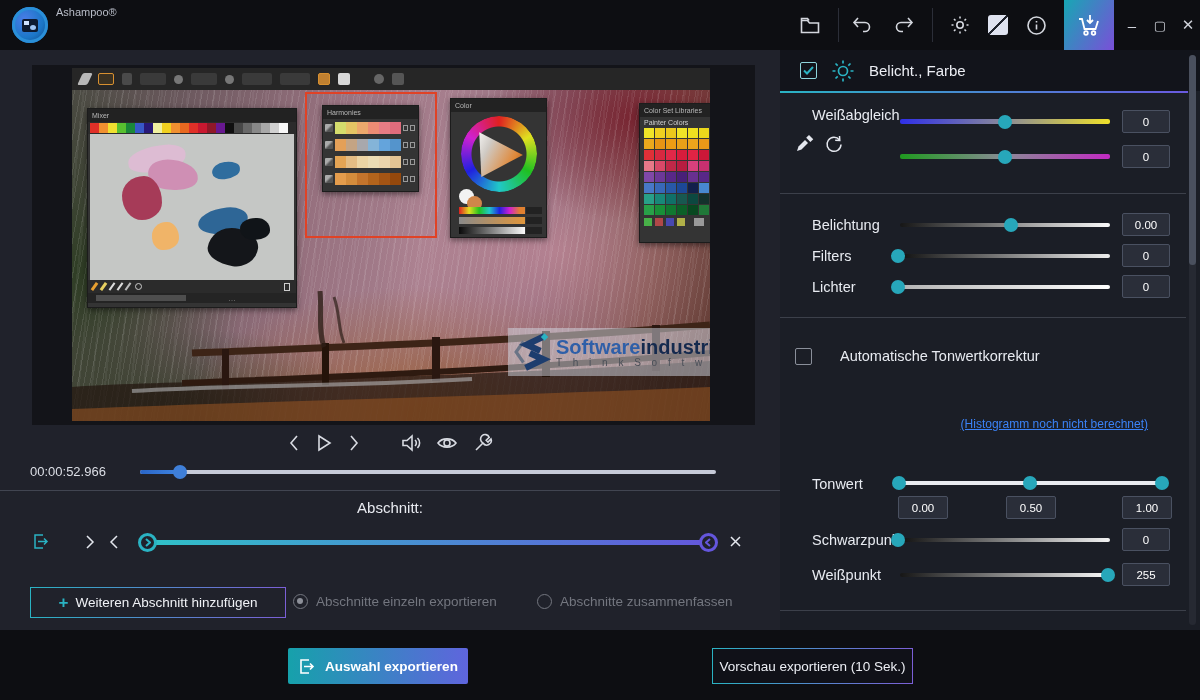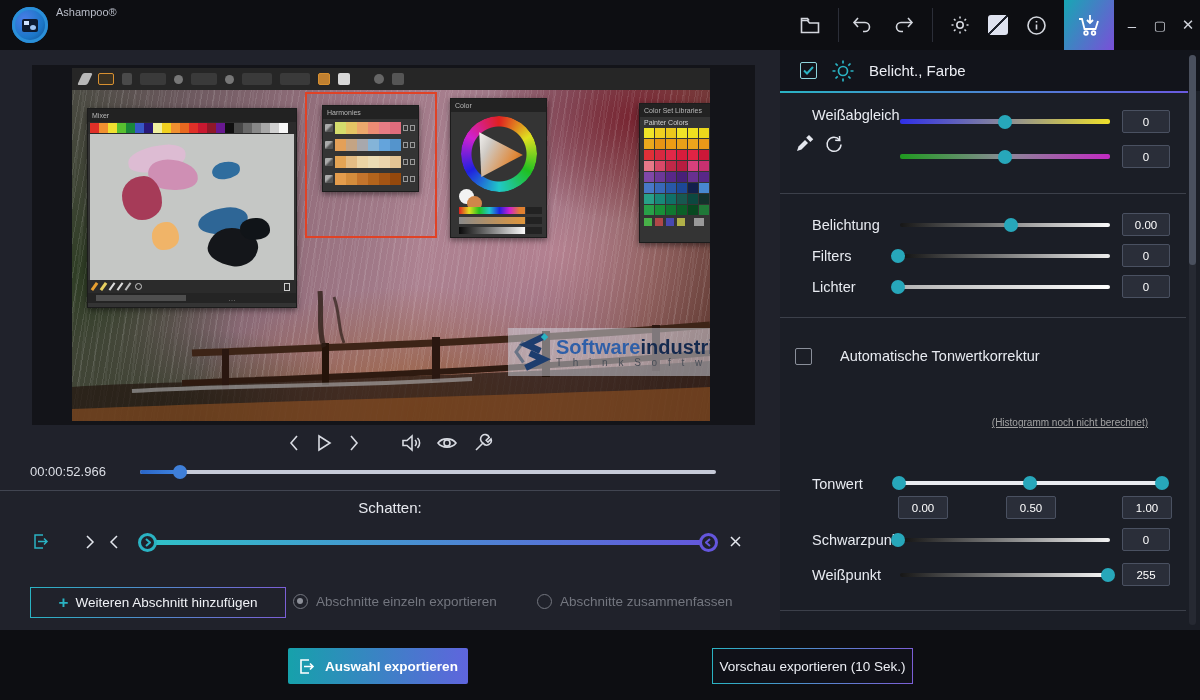--- a/index.html
+++ b/index.html
@@ -134,21 +134,21 @@
   .chk { width:17px; height:17px; border:1.5px solid #8ed4dc; border-radius:2px; display:flex; align-items:center; justify-content:center; cursor:pointer; }
   #panel-title { font-size:15px; color:#eceef4; }
   .plabel { position:absolute; left:32px; font-size:14.5px; color:#e8ebf1; }
   .ptrack { position:absolute; height:4px; border-radius:2px; cursor:pointer; }
   .ptrack.tall { height:5px; }
   .phandle { position:absolute; top:50%; transform:translate(-50%,-50%); width:14px; height:14px; border-radius:50%;
     background:#27a7ba; cursor:pointer; }
   .vbox { position:absolute; width:48px; height:23px; background:#2a2e39; border:1px solid #4a5161; border-radius:2px;
     color:#fff; font-size:11.5px; text-align:center; font-family:inherit; }
   .psep { position:absolute; left:0; width:406px; height:1px; background:rgba(130,136,152,.32); }
-  #hist-link { position:absolute; right:52px; top:367px; font-size:10px; color:#a3a3a3; text-decoration:underline; cursor:pointer; }
+  #hist-link { position:absolute; right:52px; top:367px; font-size:12px; color:#3b82f6; text-decoration:underline; cursor:pointer; }
   #panel-scroll { position:absolute; left:409px; top:5px; width:7px; height:570px; background:#262932; border-radius:4px; }
   #panel-thumb { position:absolute; left:0; top:0; width:7px; height:210px; background:#4a505e; border-radius:4px; cursor:grab; }
   .tool-ic { position:absolute; cursor:pointer; }
   .tool-ic svg { stroke:#e4e7ee; fill:none; stroke-width:1.5; }
 </style>
 </head>
 <body>
 
 <div id="app">
 
@@ -486,21 +486,21 @@
 
   <div id="seek-row">
     <div id="timestamp">00:00:52.966</div>
     <div id="seek-track">
       <div id="seek-fill" style="width: 7%;"></div>
       <div id="seek-handle" style="left: calc(7% - 7px);"></div>
     </div>
   </div>
 
   <div id="section-area">
-    <div id="section-title">Schatten:</div>
+    <div id="section-title">Abschnitt:</div>
   </div>
   <div id="sec-export-icon" class="tool-ic">
     <svg width="17" height="17" viewBox="0 0 17 17" style="stroke:#2ab3c3">
         <path d="M11 2 h-8 v13 h8 M6 8.5 h9 M12 5.5 l3 3 -3 3"></path>
       </svg>
   </div>
   <div class="sec-chev tool-ic" style="left:84px">
     <svg width="12" height="16" viewBox="0 0 12 16">
         <path d="M3 2 L9 8 L3 14"></path>
       </svg>

